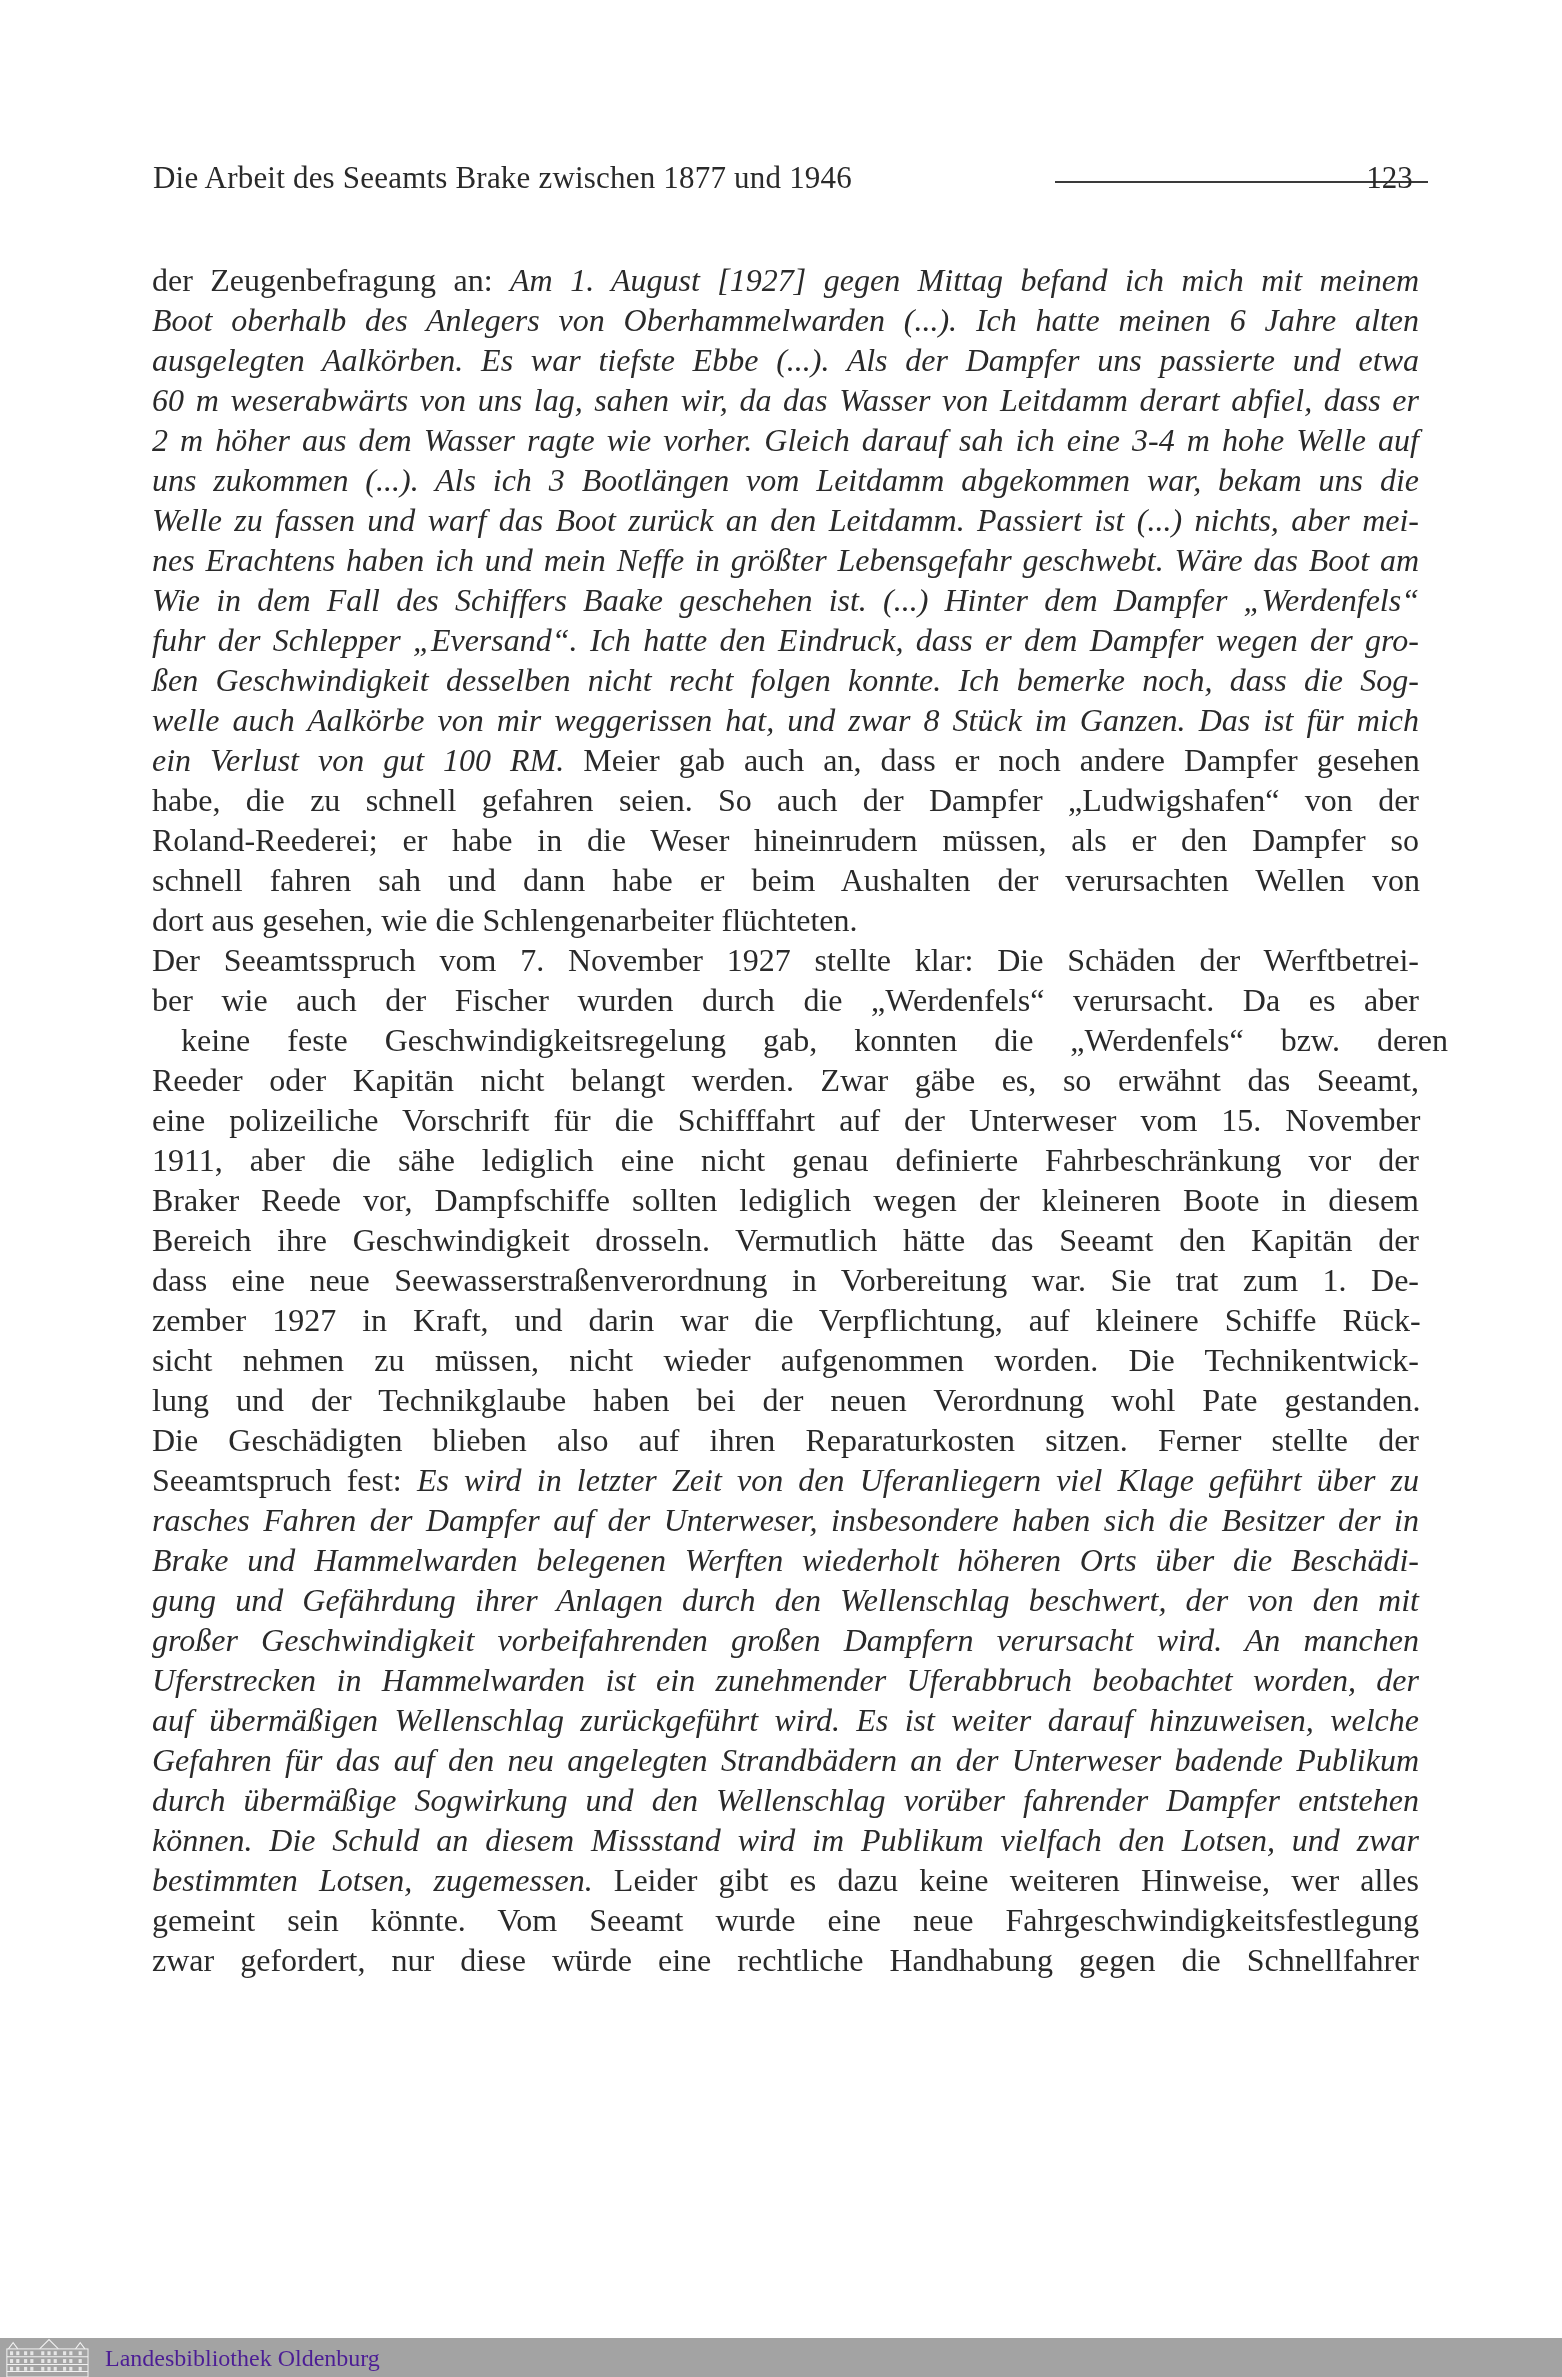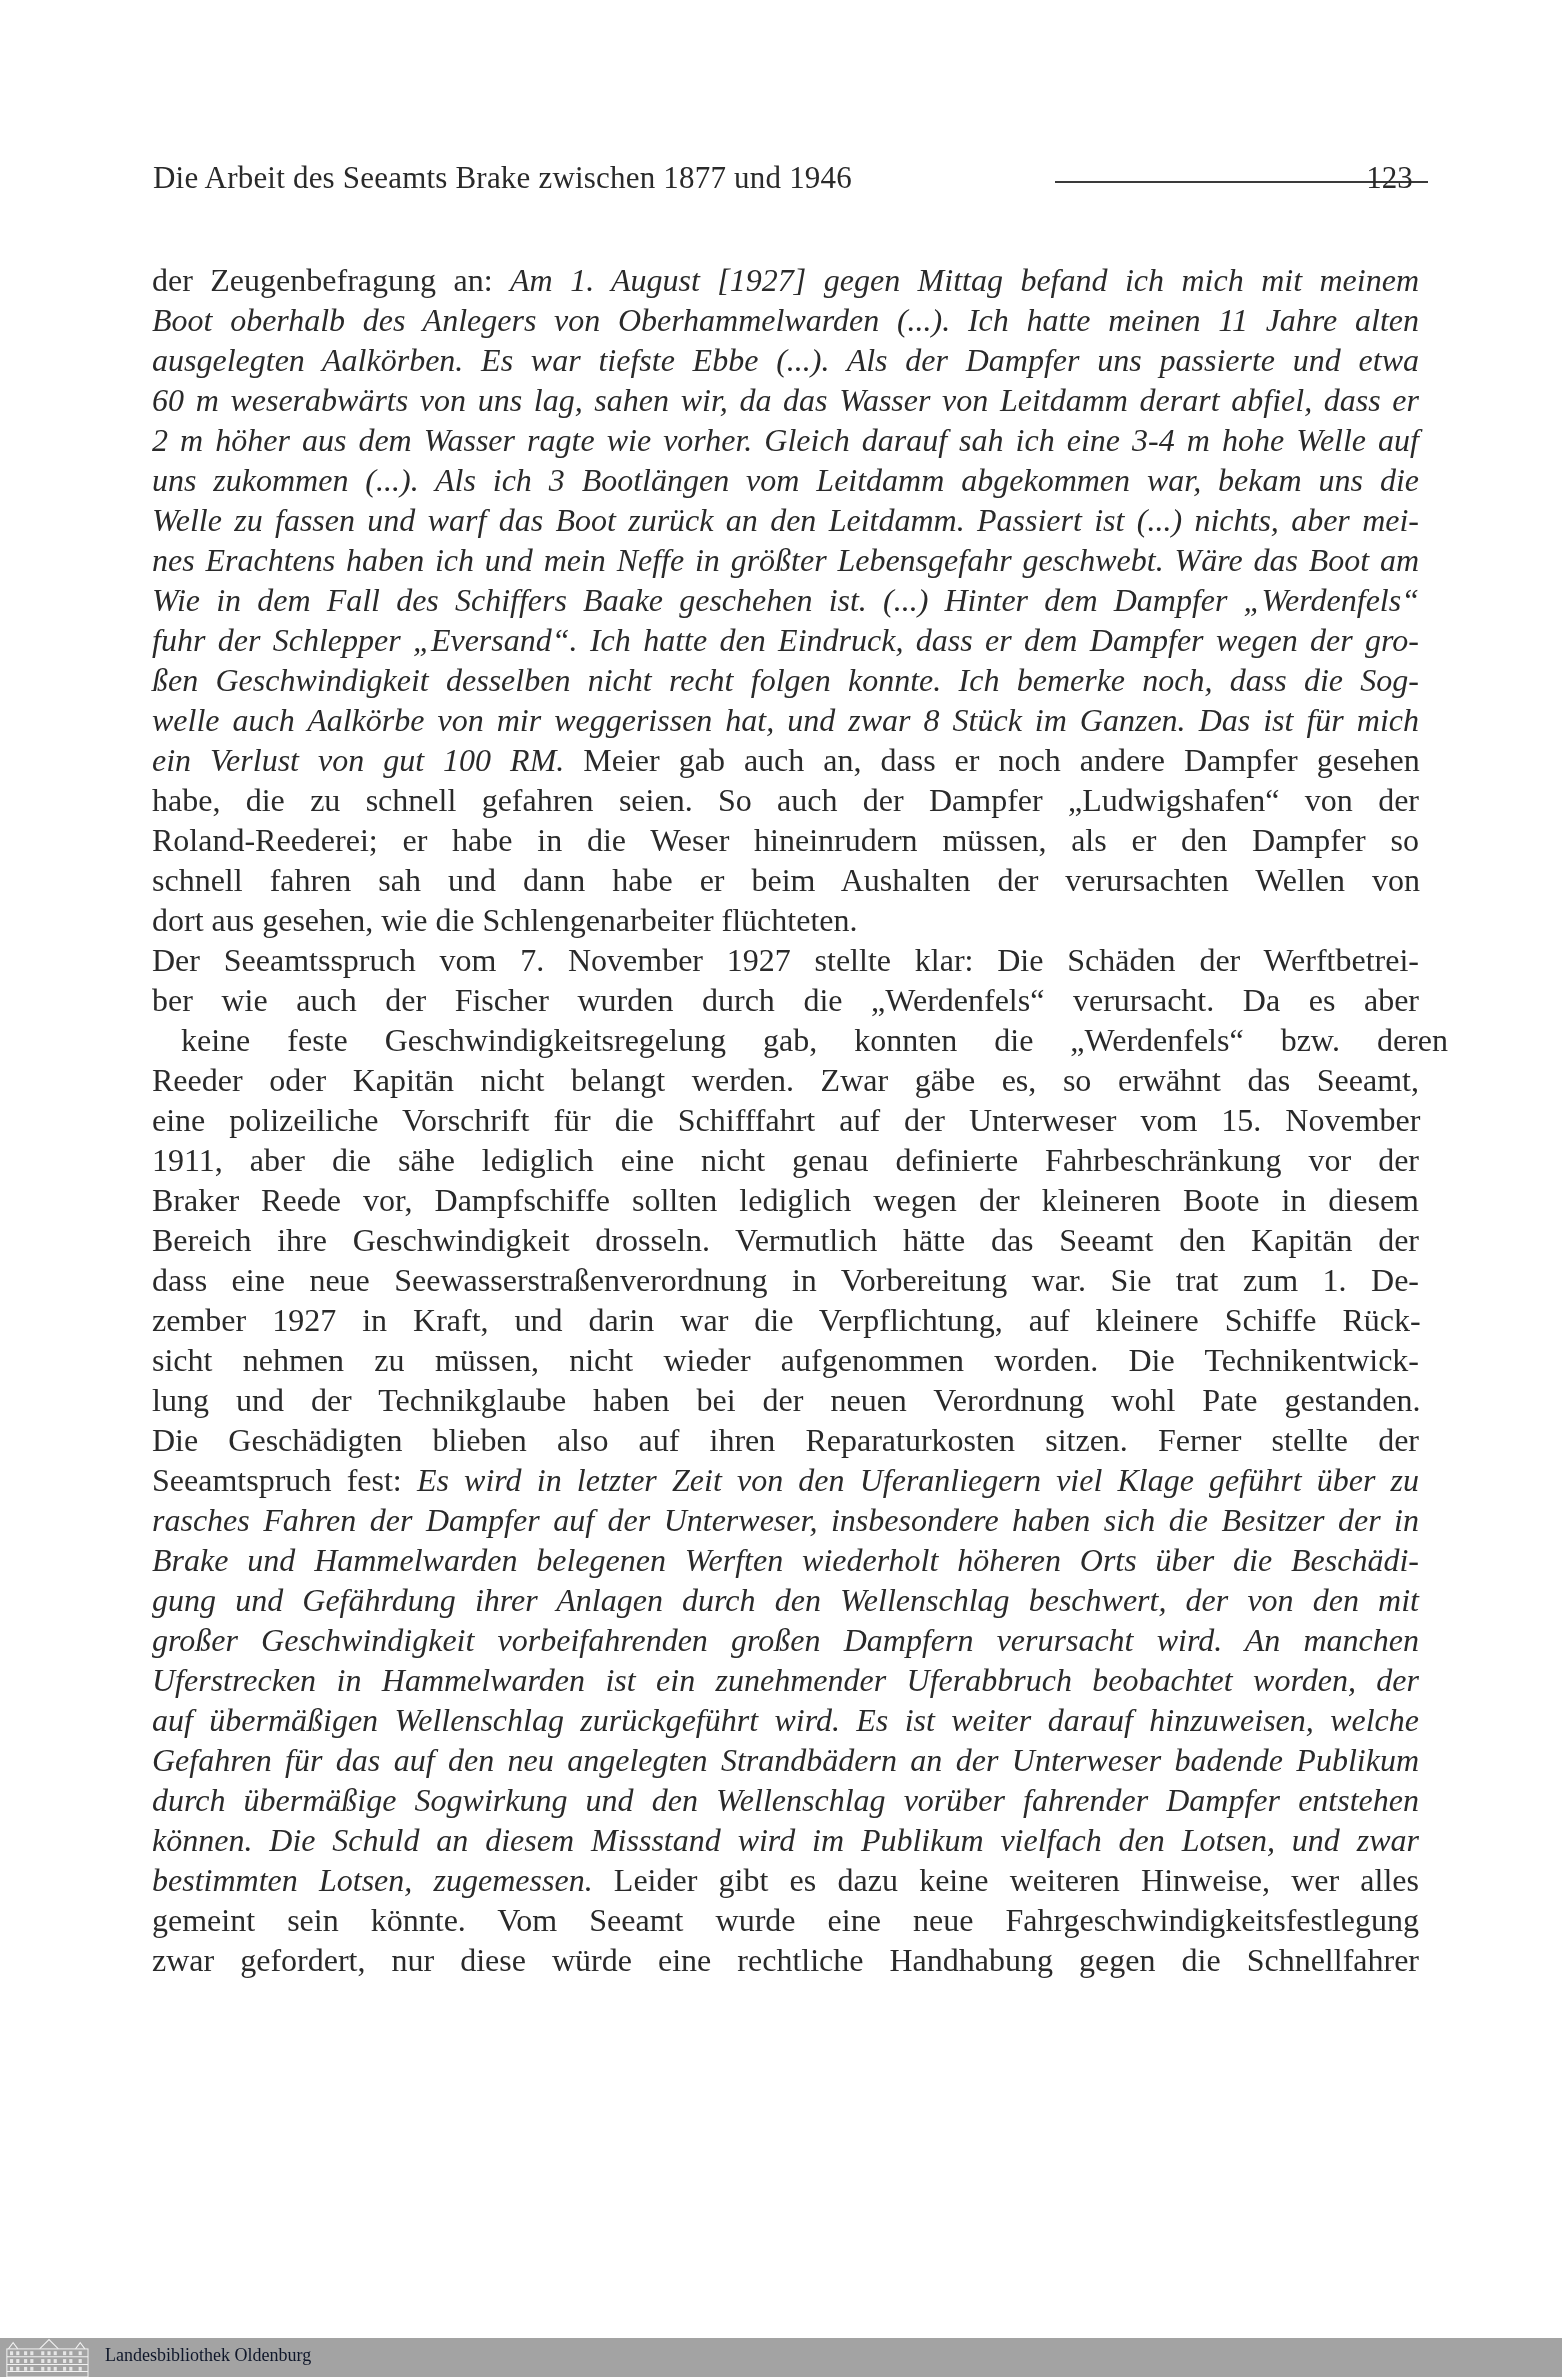--- a/index.html
+++ b/index.html
@@ -9,34 +9,34 @@
   .header-title { position: absolute; left: 0; top: 0; font-size: 31px; letter-spacing: 0.2px; white-space: nowrap; }
   .header-rule { position: absolute; left: 902px; top: 21px; width: 373px; height: 2.3px; background: #3a3a3a; }
   .header-page { position: absolute; right: 6.3px; top: 0; font-size: 31px; }
   .body-text { position: absolute; left: 152px; top: 260px; width: 1267px; }
   .line { display: block; height: 40px; line-height: 40px; font-size: 32px; white-space: nowrap;
           text-align: justify; text-align-last: justify; overflow: visible; }
   .line.last { text-align-last: left; }
   .seg.it { font-style: italic; }
   .footer { position: absolute; left: 0; top: 2338px; width: 1563px; height: 39px; background: #a3a3a3; }
   .footer-logo { position: absolute; left: 4.7px; top: 0; width: 88px; height: 39px; }
-  .footer-text { position: absolute; left: 105px; top: 7px; font-size: 18px; color: #0f172a; white-space: nowrap; }
+  .footer-text { position: absolute; left: 105px; top: 7px; font-size: 24px; color: #4c1d95; white-space: nowrap; }
 </style>
 </head>
 <body>
 
 <div class="header">
   <span class="header-title">Die Arbeit des Seeamts Brake zwischen 1877 und 1946</span>
   <span class="header-rule"></span>
   <span class="header-page">123</span>
 </div>
 
 <div class="body-text" id="body-text">
     <span class="line" style="display: block; width: auto; word-spacing: 9.4px;"><span class="seg">der Zeugenbefragung an: </span><span class="seg it">Am 1. August [1927] gegen Mittag befand ich mich mit meinem</span></span>
-    <span class="line" style="display: block; width: auto; word-spacing: 9.4px;"><span class="seg it">Boot oberhalb des Anlegers von Oberhammelwarden (...). Ich hatte meinen 11 Jahre alten</span></span>
+    <span class="line" style="display: block; width: auto; word-spacing: 9.4px;"><span class="seg it">Boot oberhalb des Anlegers von Oberhammelwarden (...). Ich hatte meinen 6 Jahre alten</span></span>
     <span class="line" style="display: block; width: auto; word-spacing: 9.7px;"><span class="seg it">ausgelegten Aalkörben. Es war tiefste Ebbe (...). Als der Dampfer uns passierte und etwa</span></span>
     <span class="line" style="display: block; width: auto; word-spacing: 3.6px;"><span class="seg it">60 m weserabwärts von uns lag, sahen wir, da das Wasser von Leitdamm derart abfiel, dass er</span></span>
     <span class="line" style="display: block; width: auto; word-spacing: 4px;"><span class="seg it">2 m höher aus dem Wasser ragte wie vorher. Gleich darauf sah ich eine 3-4 m hohe Welle auf</span></span>
     <span class="line" style="display: block; width: auto; word-spacing: 8.8px;"><span class="seg it">uns zukommen (...). Als ich 3 Bootlängen vom Leitdamm abgekommen war, bekam uns die</span></span>
     <span class="line" style="display: block; width: auto; word-spacing: 4.3px;"><span class="seg it">Welle zu fassen und warf das Boot zurück an den Leitdamm. Passiert ist (...) nichts, aber mei-</span></span>
     <span class="line" style="display: block; width: auto; word-spacing: 2.7px;"><span class="seg it">nes Erachtens haben ich und mein Neffe in größter Lebensgefahr geschwebt. Wäre das Boot am</span></span>
     <span class="line" style="display: block; width: auto; word-spacing: 8px;"><span class="seg it">Wie in dem Fall des Schiffers Baake geschehen ist. (...) Hinter dem Dampfer „Werdenfels“</span></span>
     <span class="line" style="display: block; width: auto; word-spacing: 4.3px;"><span class="seg it">fuhr der Schlepper „Eversand“. Ich hatte den Eindruck, dass er dem Dampfer wegen der gro-</span></span>
     <span class="line" style="display: block; width: auto; word-spacing: 9.2px;"><span class="seg it">ßen Geschwindigkeit desselben nicht recht folgen konnte. Ich bemerke noch, dass die Sog-</span></span>
     <span class="line" style="display: block; width: auto; word-spacing: 5px;"><span class="seg it">welle auch Aalkörbe von mir weggerissen hat, und zwar 8 Stück im Ganzen. Das ist für mich</span></span>

